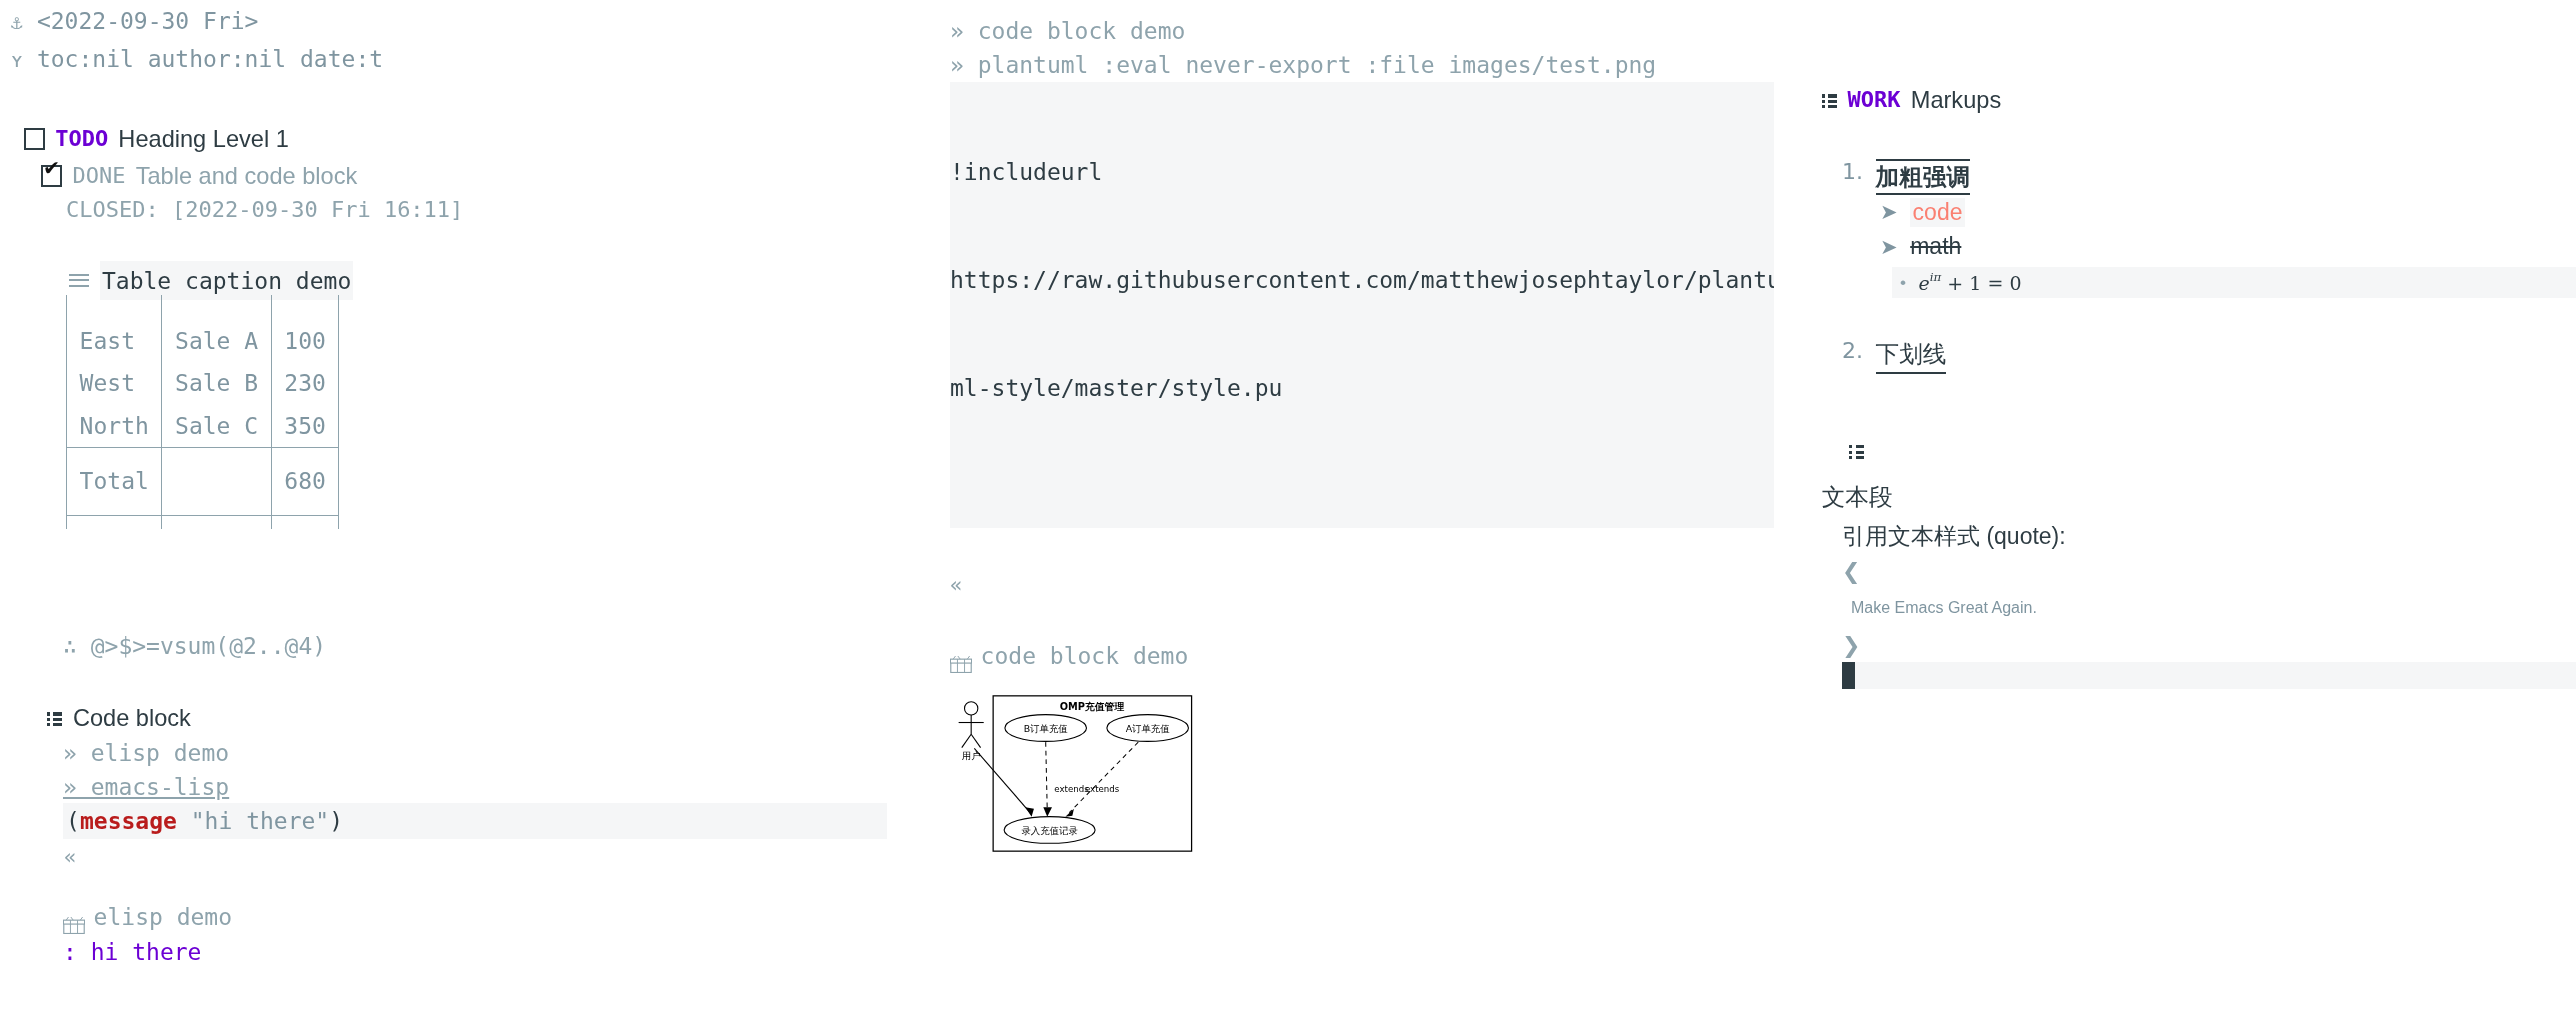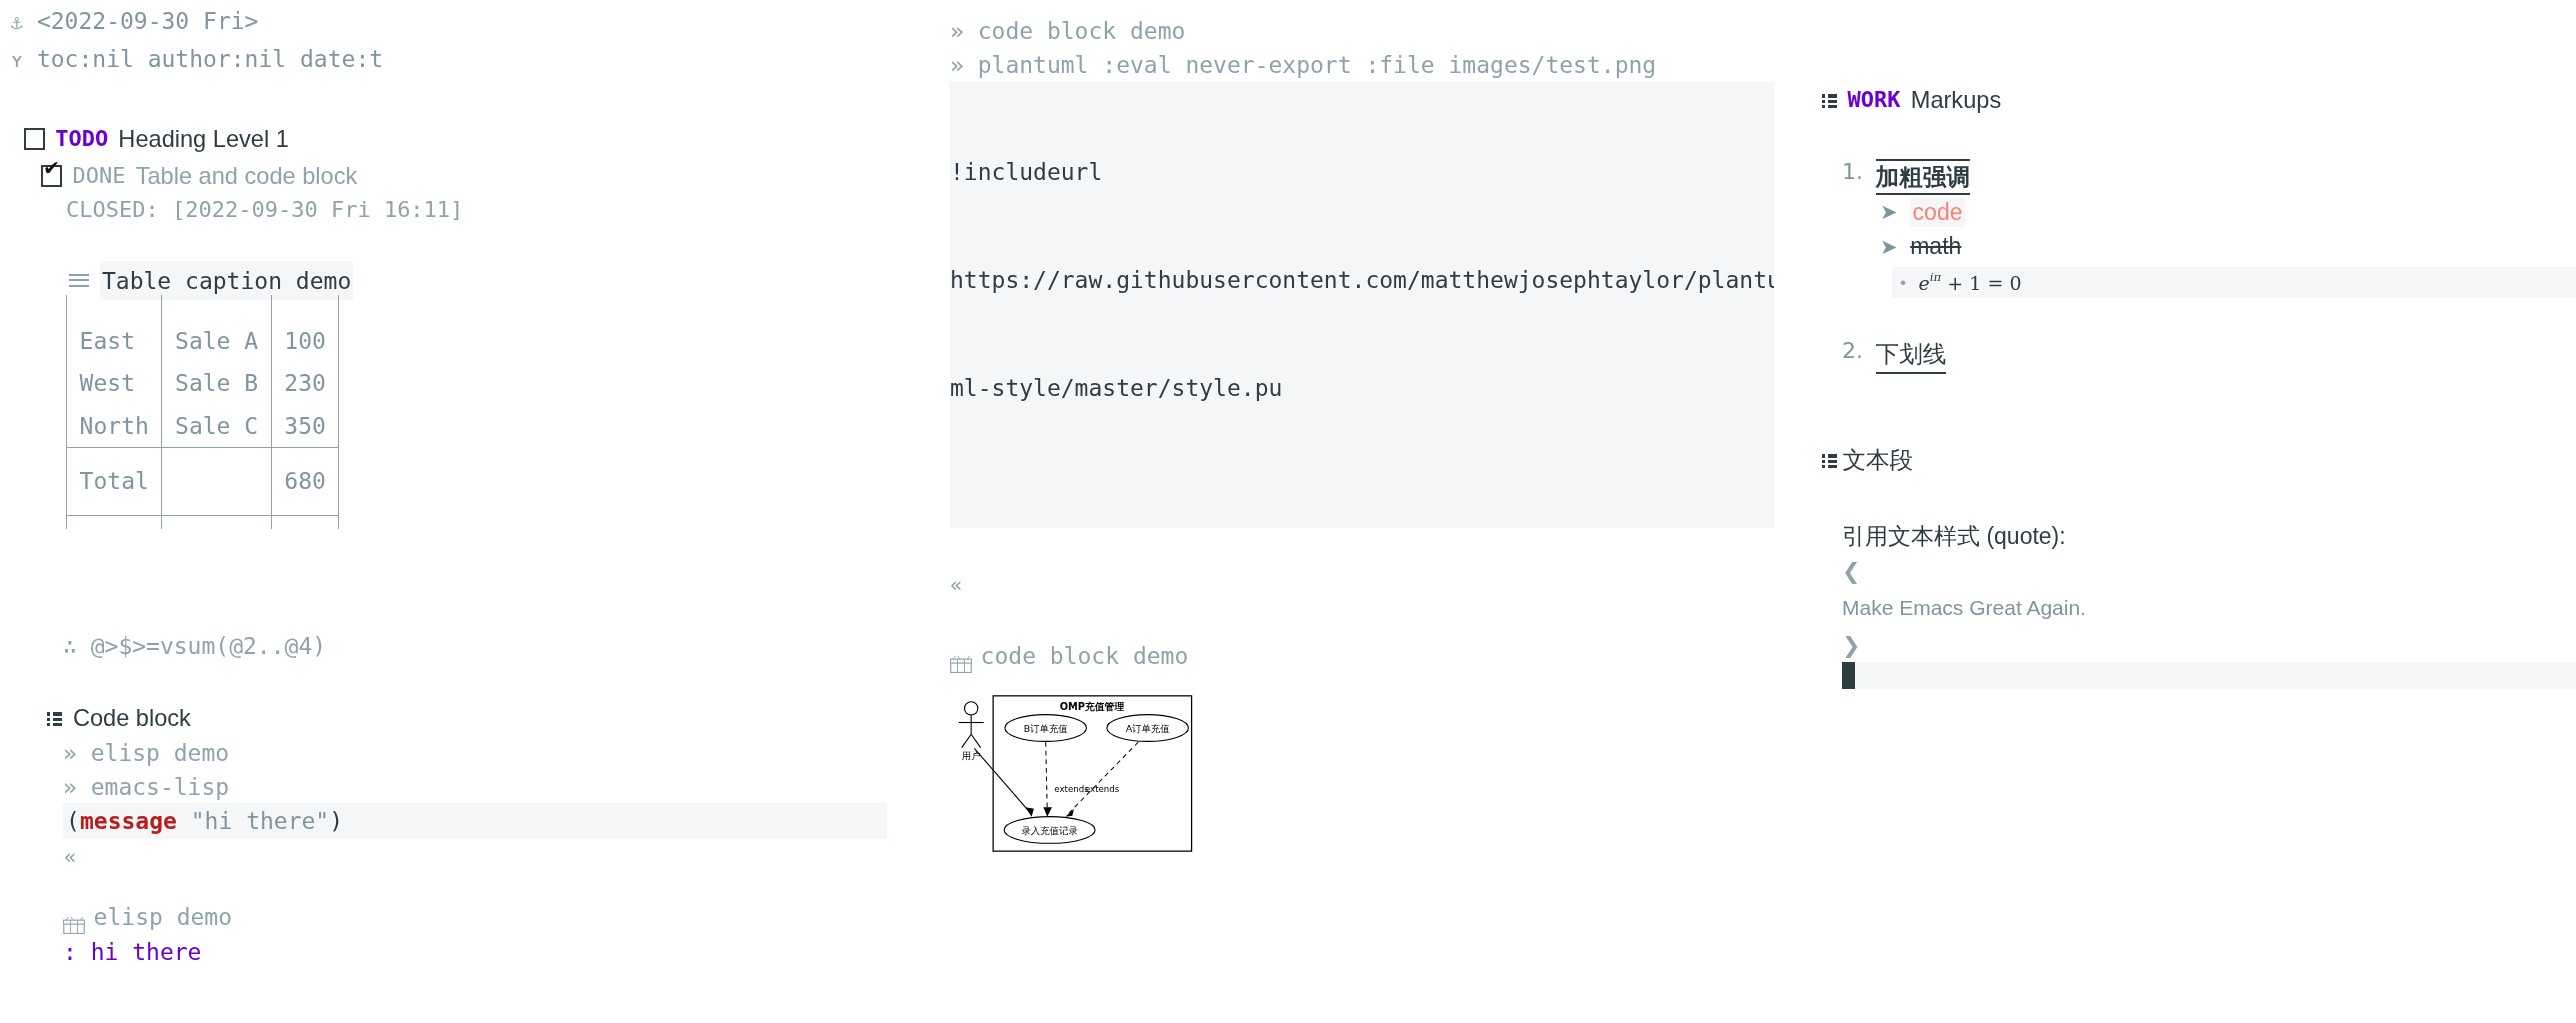--- a/index.html
+++ b/index.html
@@ -255,21 +255,21 @@
           <i></i>
           <i></i>
           <i></i>
           <i></i>
           <i></i>
         </span>
       <span class="h-title-1">Code block</span>
     </div>
 
     <div class="srcline" style="position:absolute; left:63px; top:735px;">» elisp demo</div>
-    <div class="srcline" style="position:absolute; left:63px; top:769px;">» emacs-lisp</div>
+    <div class="srcline" style="position:absolute; left:63px; top:769px;text-decoration:underline;">» emacs-lisp</div>
 
     <div class="srcbody" style="position:absolute; left:63px; top:803px; width:821px; padding-left:3.1px;"><span class="dark">(</span><span class="purple" style="font-weight:bold">message</span><span> </span><span class="gray">"hi there"</span><span class="dark">)</span></div>
 
     <div class="guil" style="position:absolute; left:64px; top:842px;">«</div>
 
     <div class="caption-row" style="position:absolute; left:63px; top:899px; gap:8.6px;">
       <span class="giftbox">
         <svg width="22" height="17.3" viewBox="0 0 28 22">
           <rect x="1" y="7" width="26" height="14" fill="#ffffff" stroke="#8ea3ac" stroke-width="1.5"></rect>
           <rect x="0.5" y="4" width="27" height="5" fill="#ffffff" stroke="#8ea3ac" stroke-width="1.5"></rect>
@@ -400,37 +400,37 @@
         <span class="dotb">•</span>
         <span><span class="math-italic">e</span><sup class="math-italic" style="font-size:11.8px">iπ</sup><span class="math-rm">&nbsp;+&nbsp;1&nbsp;=&nbsp;0</span></span>
       </span>
     </div>
 
     <div style="position:absolute; left:36px; top:338px; display:flex; align-items:flex-start; gap:12.6px;">
       <span class="olnum">2.</span>
       <span class="underline-only" style="font-size:23.6px;">下划线</span>
     </div>
 
-    <div class="heading" style="position:absolute; left:15.7px; top:442px; gap:5px;">
+    <div class="heading" style="position:absolute; left:15.7px; top:442px; gap:20px;flex-direction:column;">
       <span class="bullets-icon">
           <i></i>
           <i></i>
           <i></i>
           <i></i>
           <i></i>
           <i></i>
         </span>
       <span class="h-title-1">文本段</span>
     </div>
 
     <div style="position:absolute; left:36px; top:518px; font-size:23px; color:#2e3c43; line-height:36px;">引用文本样式 (quote):</div>
 
     <div class="chev" style="position:absolute; left:36px; top:554px; font-size:22px; line-height:35px;">❮</div>
 
-    <div class="quote-body" style="position:absolute; left:36px; top:590px; font-size:21px; line-height:36px;">Make Emacs Great Again.</div>
+    <div class="quote-body" style="position:absolute; left:45px; top:590px; font-size:16px; line-height:36px;">Make Emacs Great Again.</div>
 
     <div class="chev" style="position:absolute; left:36px; top:628px; font-size:22px; line-height:35px;">❯</div>
 
     <div class="cursorline" style="position:absolute; left:36px; top:662px; width:734px;">
       <span class="cursor-block"></span>
     </div>
   </div>
 
 </div>
 

